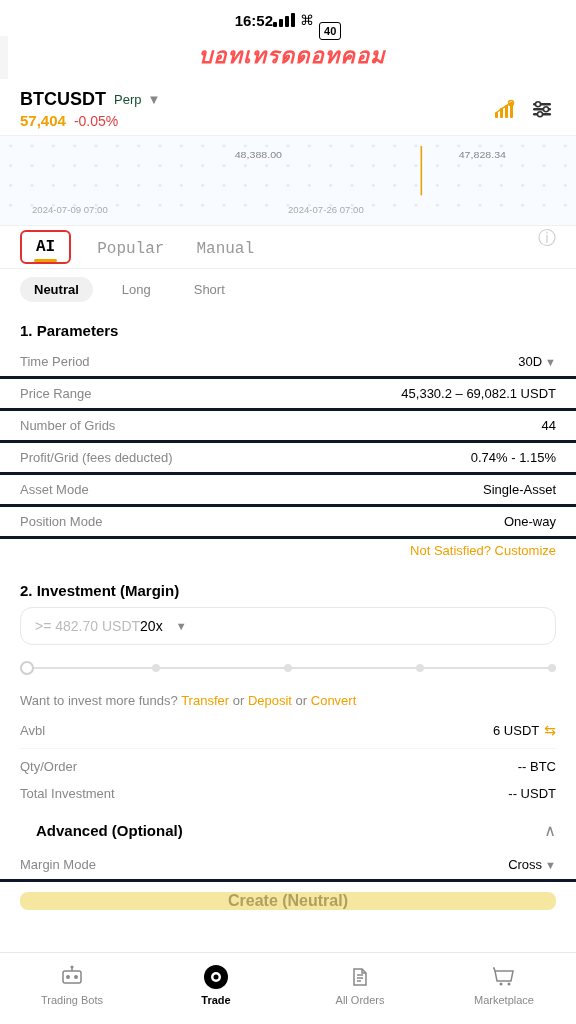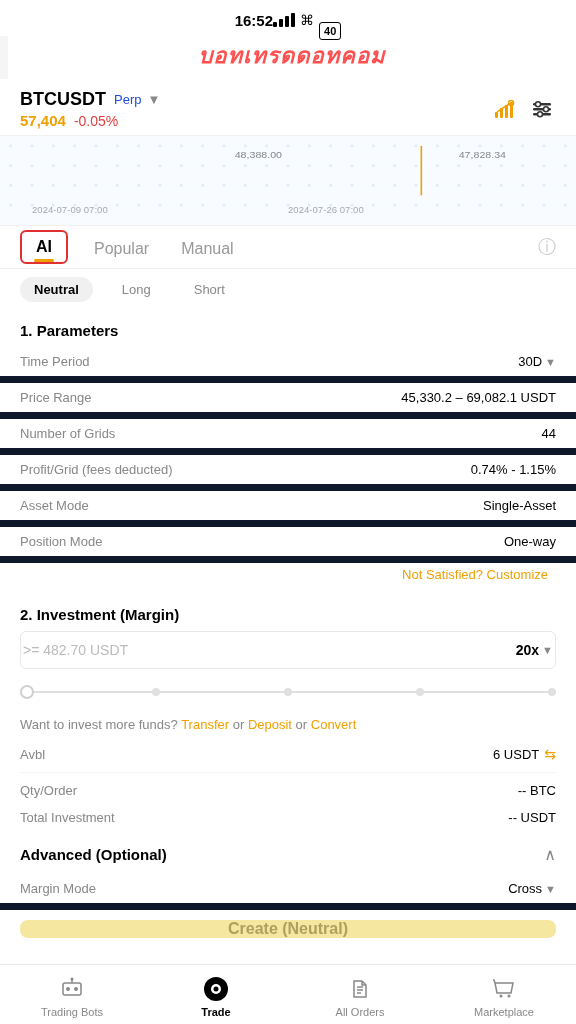--- a/index.html
+++ b/index.html
@@ -82,21 +82,21 @@
       border-bottom: 1px solid #f0f0f0;
     }
     .pair-info { display: flex; align-items: center; gap: 6px; }
     .pair-name {
       font-size: 18px;
       font-weight: 700;
       color: #000;
     }
     .pair-type {
       font-size: 13px;
-      color: #1d4ed8;
+      color: #14532d;
       margin-left: 2px;
     }
     .pair-chevron {
       font-size: 13px;
       color: #888;
       cursor: pointer;
     }
     .price-row {
       display: flex;
       gap: 8px;
@@ -138,22 +138,23 @@
     }
 
     
     .tabs-container {
       background: #fff;
       padding: 0 20px;
       border-bottom: 1px solid #f0f0f0;
     }
     .tab-row {
       display: flex;
-      align-items: center;
+      align-items: flex-start;
       gap: 0;
+      font-family: Liberation Mono, monospace;
     }
     .tab-item {
       padding: 14px 16px 10px;
       font-size: 16px;
       color: #999;
       cursor: pointer;
       position: relative;
     }
     .tab-item.active {
       color: #000;
@@ -220,61 +221,60 @@
       font-size: 15px;
       font-weight: 700;
       color: #000;
       padding: 16px 20px 8px;
     }
     .param-row {
       display: flex;
       justify-content: space-between;
       align-items: center;
       padding: 7px 20px;
-      border-bottom: 7px solid #0f172a;
+      border-bottom: 3px solid #0f172a;
     }
     .param-label {
       font-size: 13px;
       color: #888;
     }
     .param-value {
       font-size: 13px;
       color: #000;
       font-weight: 500;
       display: flex;
       align-items: center;
       gap: 3px;
     }
     .param-value .chevron { color: #888; font-size: 11px; }
     .customize-link {
       text-align: right;
-      padding: 4px 28px 8px;
+      padding: 4px 20px 8px;
       font-size: 13px;
       color: #f0a000;
       cursor: pointer;
     }
 
     
     .investment-box {
       margin: 0 20px 12px;
       border: 1px solid #e8e8e8;
-      border-radius: 6px;
-      padding: 10px 2px;
-      display: flex;
-      justify-content: space-between;
+      border-radius: 12px;
+      padding: 10px 14px;
+      display: flex;
       align-items: center;
     }
     .investment-placeholder { font-size: 14px; color: #bbb; }
     .leverage-tag {
       display: flex;
       align-items: center;
-      gap: 3px;
+      gap: 13px;
       font-size: 14px;
       color: #000;
-      font-weight: 700;
+      font-weight: 400;
     }
 
     
     .slider-container {
       padding: 4px 20px 10px;
     }
     .slider-track {
       width: 100%;
       height: 2px;
       background: #e0e0e0;
@@ -332,20 +332,21 @@
     }
     .refresh-icon { color: #f0a000; font-size: 14px; cursor: pointer; }
     .divider { height: 1px; background: #f5f5f5; margin: 4px 20px; }
 
     
     .advanced-header {
       display: flex;
       justify-content: space-between;
       align-items: center;
       padding: 14px 20px 10px;
+      margin-left: 16px;
     }
     .advanced-title { font-size: 15px; font-weight: 700; color: #000; }
     .collapse-icon { color: #888; font-size: 16px; cursor: pointer; }
 
     
     .create-btn-container {
       padding: 10px 20px 16px;
     }
     .create-btn {
       width: 100%;

